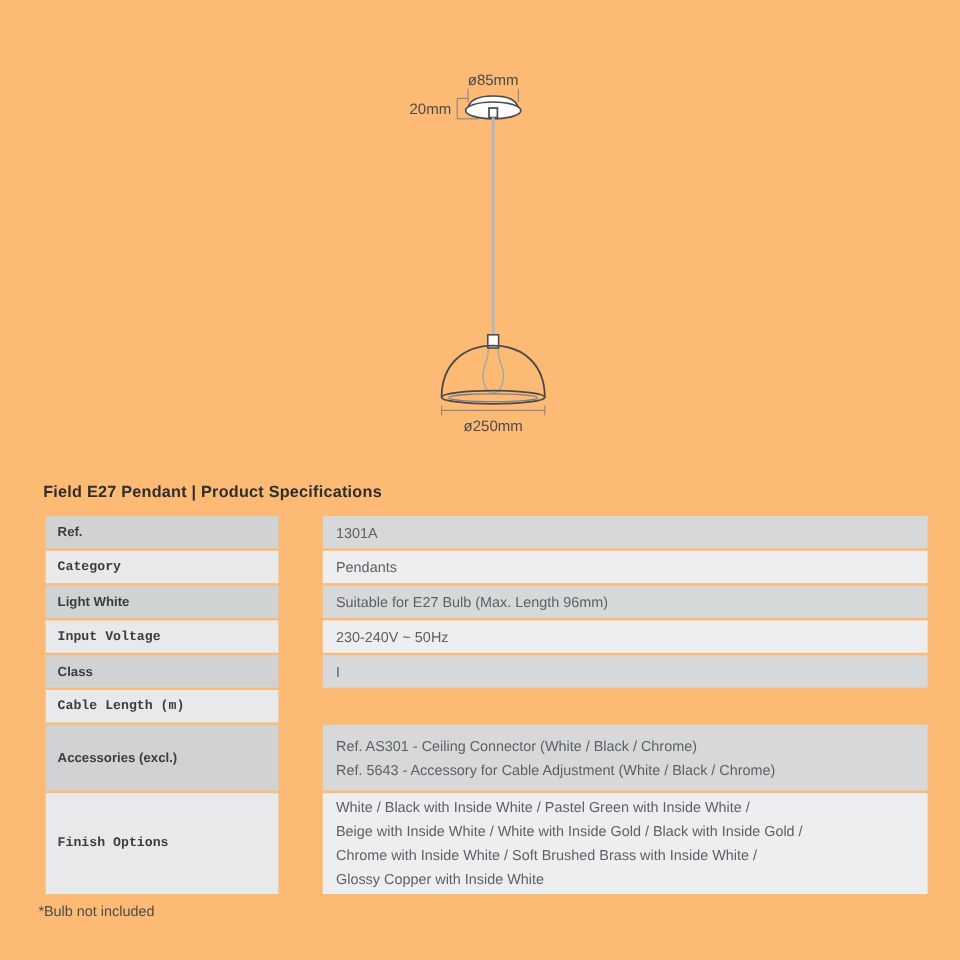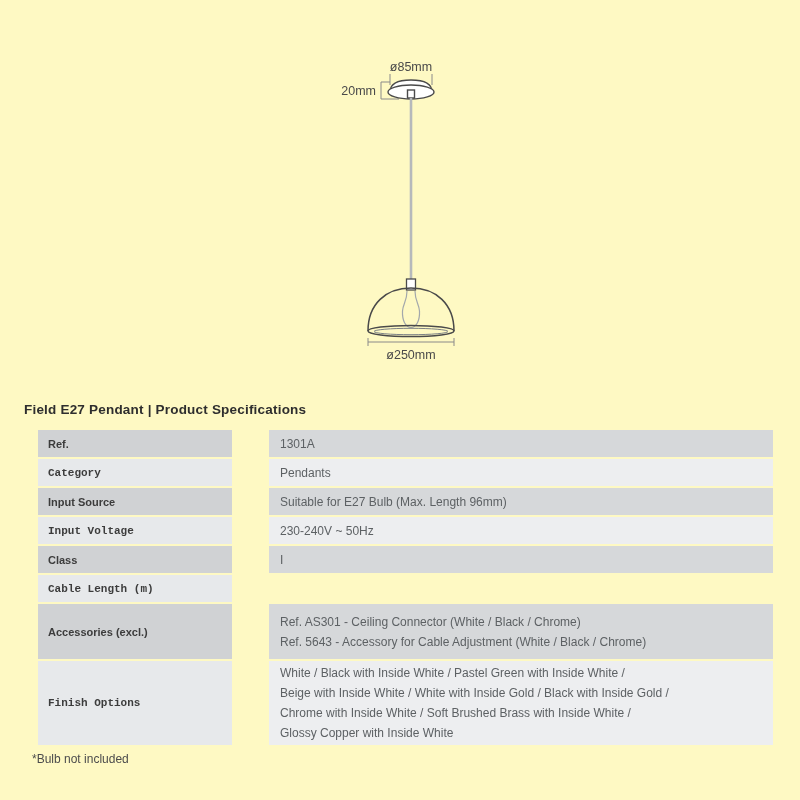--- a/index.html
+++ b/index.html
@@ -1,37 +1,37 @@
 <!DOCTYPE html>
 <html><head>
 <meta charset="utf-8">
 <style>
   * { margin:0; padding:0; box-sizing:border-box; }
   html,body { background:#ffffff; }
   .page {
     position:relative;
     width:800px; height:800px;
-    background:#fef9c3;
+    background:#fdba74;
     font-family:"Liberation Sans", sans-serif;
     overflow:hidden;
   }
 
   
   .drawing {
     position:absolute; left:0; top:0;
   }
   .drawing text {
     font-family:"Liberation Sans", sans-serif;
     font-size:12.5px;
     fill:#4a4a4a;
   }
 
   
   .title {
-    position:absolute; left:24px; top:402px;
+    position:absolute; left:36px; top:402px;
     font-size:13.5px; font-weight:bold; color:#2e2e2e;
     letter-spacing:.2px;
   }
 
   
   .spec-table {
     position:absolute; left:38px; top:430px; width:735px;
   }
   .row { display:flex; margin-bottom:2px; }
   .cell { display:flex; align-items:center; }
@@ -118,21 +118,21 @@
     </div>
 
     <div class="row h1 r-light">
       <div class="cell label">Category</div>
       <div class="cell value">
           <span>Pendants</span>
         </div>
     </div>
 
     <div class="row h1 r-dark">
-      <div class="cell label">Input Source</div>
+      <div class="cell label">Light White</div>
       <div class="cell value">
           <span>Suitable for E27 Bulb (Max. Length 96mm)</span>
         </div>
     </div>
 
     <div class="row h1 r-light">
       <div class="cell label">Input Voltage</div>
       <div class="cell value">
           <span>230-240V ~ 50Hz</span>
         </div>

